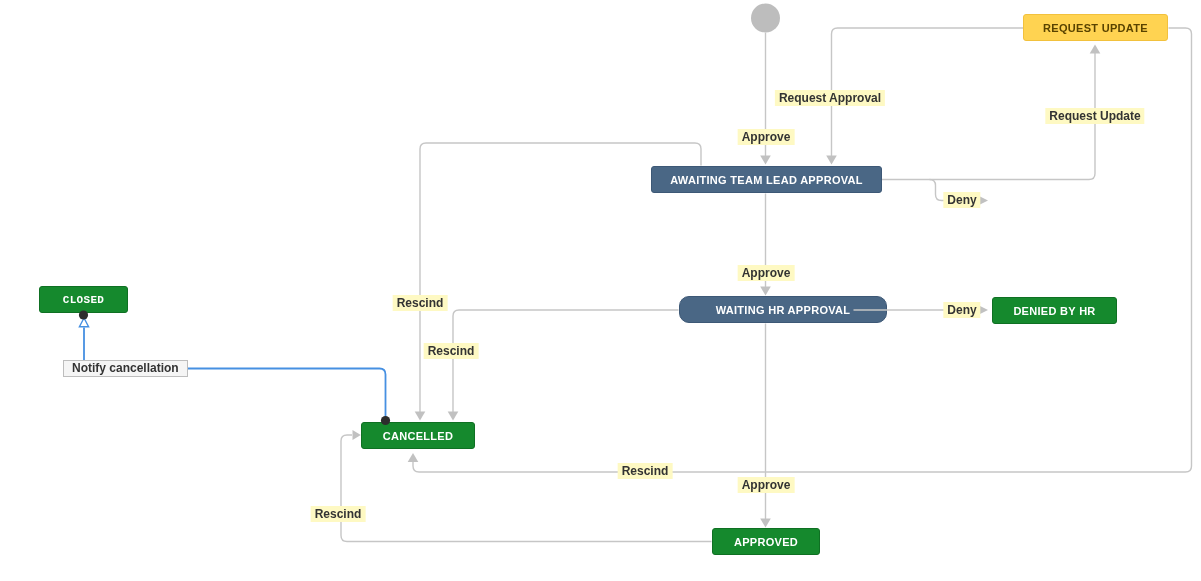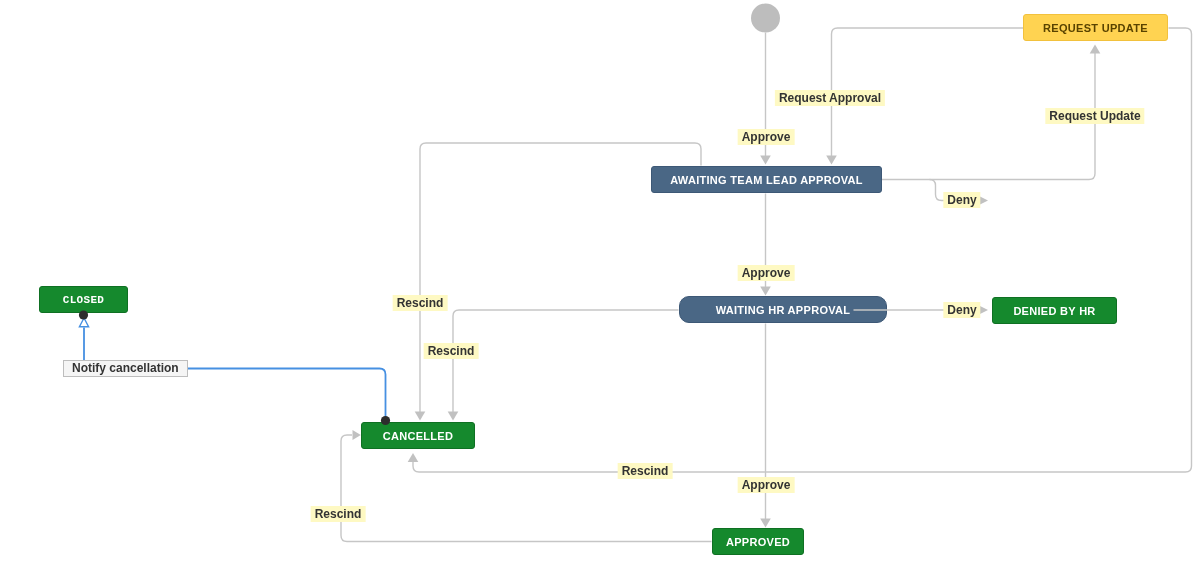--- a/index.html
+++ b/index.html
@@ -56,21 +56,21 @@
   </div>
 
   <div class="status green" style="left:39px;top:286px;width:89px;font-family:Liberation Mono, monospace;">
     <span>CLOSED</span>
   </div>
 
   <div class="status green" style="left:361px;top:422px;width:114px;">
     <span>CANCELLED</span>
   </div>
 
-  <div class="status green" style="left:712px;top:528px;width:92px;">
+  <div class="status green" style="left:712px;top:528px;width:108px;">
     <span>APPROVED</span>
   </div>
 
   <svg class="wires" width="1201" height="581" viewBox="0 0 1201 581">
 
     <circle cx="765.5" cy="18" r="14.5" fill="#bdbdbd"></circle>
 
     <g>
       <path class="edge" d="M765.5,32.5 V156"></path>
       <polygon class="arrow" points="760.2,155.5 770.8,155.5 765.5,164.5"></polygon>

